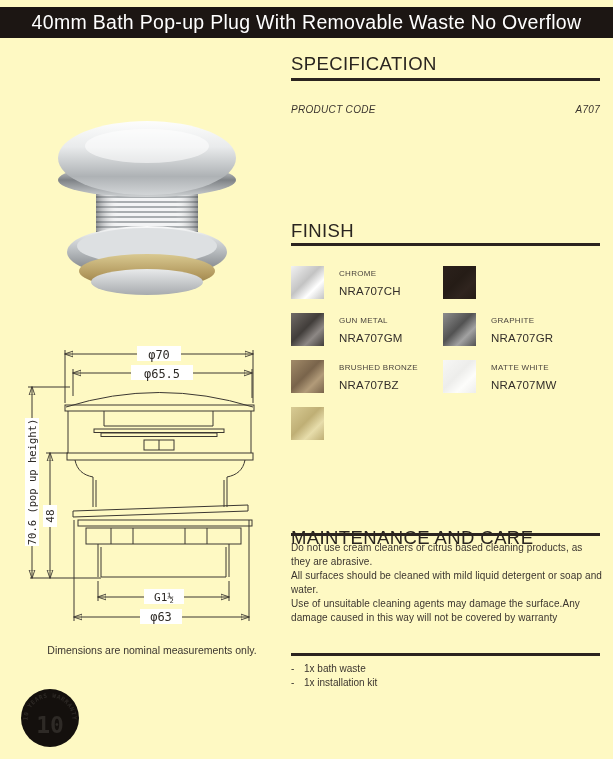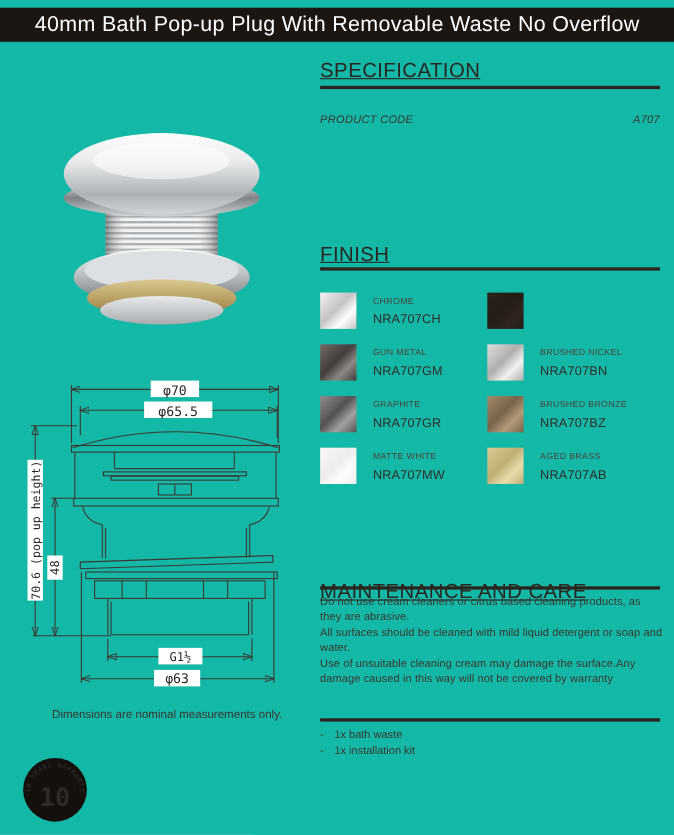--- a/index.html
+++ b/index.html
@@ -1,26 +1,26 @@
 <!DOCTYPE html>
 <html><head>
 <meta charset="utf-8">
 <style>
   html,body{margin:0;padding:0;background:#fff;}
-  #page{position:relative;width:613px;height:759px;background:#14b8a6;overflow:hidden;
+  #page{position:relative;width:613px;height:759px;background:#fef9c3;overflow:hidden;
         font-family:"Liberation Sans",sans-serif;color:#332e2a;}
 
   
   .titlebar{position:absolute;left:0;top:7px;width:613px;height:31px;background:#1c1613;
             color:#ffffff;display:flex;align-items:center;justify-content:center;
             font-size:19.5px;letter-spacing:.3px;white-space:nowrap;}
 
   
   .rcol{position:absolute;left:291px;width:309px;}
-  .sec-head{font-size:18.5px;letter-spacing:.4px;color:#2a2520;white-space:nowrap;text-decoration:underline;}
+  .sec-head{font-size:18.5px;letter-spacing:.4px;color:#2a2520;white-space:nowrap;}
   .sec-rule{position:absolute;left:291px;width:309px;height:3px;background:#2b241f;}
 
   .codes-row{position:absolute;left:291px;top:104px;width:309px;display:flex;
              justify-content:space-between;font-size:10px;letter-spacing:.3px;color:#3b352f;font-style:italic;}
 
   
   .finish-grid{position:absolute;left:291px;top:266px;width:316px;
                display:grid;grid-template-columns:152px 164px;grid-auto-rows:47px;}
   .finish-item{display:flex;align-items:flex-start;}
   .swatch{width:33px;height:33px;flex:0 0 33px;margin-right:15px;}
@@ -215,27 +215,20 @@
     </div>
 
     <div class="finish-item">
       <div class="swatch" style="background: linear-gradient(135deg, rgb(113, 108, 104) 0%, rgb(65, 61, 58) 45%, rgb(141, 136, 133) 70%, rgb(65, 61, 58) 100%);"></div>
       <div class="finish-txt">
         <div class="finish-name">GUN METAL</div>
         <div class="finish-code">NRA707GM</div>
       </div>
     </div>
 
-    <div class="finish-item">
-      <div class="swatch" style="background: linear-gradient(135deg, rgb(223, 223, 221) 0%, rgb(174, 174, 172) 45%, rgb(242, 242, 240) 70%, rgb(174, 174, 172) 100%);"></div>
-      <div class="finish-txt">
-        <div class="finish-name">BRUSHED NICKEL</div>
-        <div class="finish-code">NRA707BN</div>
-      </div>
-    </div>
 
 
     <div class="finish-item">
       <div class="swatch" style="background: linear-gradient(135deg, rgb(142, 142, 142) 0%, rgb(82, 82, 82) 45%, rgb(162, 162, 162) 70%, rgb(82, 82, 82) 100%);"></div>
       <div class="finish-txt">
         <div class="finish-name">GRAPHITE</div>
         <div class="finish-code">NRA707GR</div>
       </div>
     </div>
 
@@ -250,33 +243,29 @@
     <div class="finish-item">
       <div class="swatch" style="background: linear-gradient(135deg, rgb(247, 247, 245) 0%, rgb(237, 237, 235) 45%, rgb(253, 253, 251) 70%, rgb(237, 237, 235) 100%);"></div>
       <div class="finish-txt">
         <div class="finish-name">MATTE WHITE</div>
         <div class="finish-code">NRA707MW</div>
       </div>
     </div>
 
     <div class="finish-item">
       <div class="swatch" style="background: linear-gradient(135deg, rgb(216, 203, 148) 0%, rgb(191, 175, 117) 45%, rgb(231, 221, 171) 70%, rgb(191, 175, 117) 100%);"></div>
-      <div class="finish-txt">
-        <div class="finish-name">AGED BRASS</div>
-        <div class="finish-code">NRA707AB</div>
-      </div>
     </div>
   </div>
 
   <div class="rcol sec-head" style="top:506px;position:absolute;margin-top:21px;">MAINTENANCE AND CARE</div>
   <div class="sec-rule" style="top:533px;"></div>
   <div class="care-text">
       <p>Do not use cream cleaners or citrus based cleaning products, as they are abrasive.</p>
       <p>All surfaces should be cleaned with mild liquid detergent or soap and water.</p>
-      <p>Use of unsuitable cleaning cream may damage the surface.Any damage caused in this way will not be covered by warranty</p>
+      <p>Use of unsuitable cleaning agents may damage the surface.Any damage caused in this way will not be covered by warranty</p>
     </div>
 
   <div class="sec-rule" style="top:653px;"></div>
   <div class="pack-list">
       <div class="pack-item">
         <span class="pack-dash">-</span>
         <span>1x bath waste</span>
       </div>
       <div class="pack-item">
         <span class="pack-dash">-</span>

